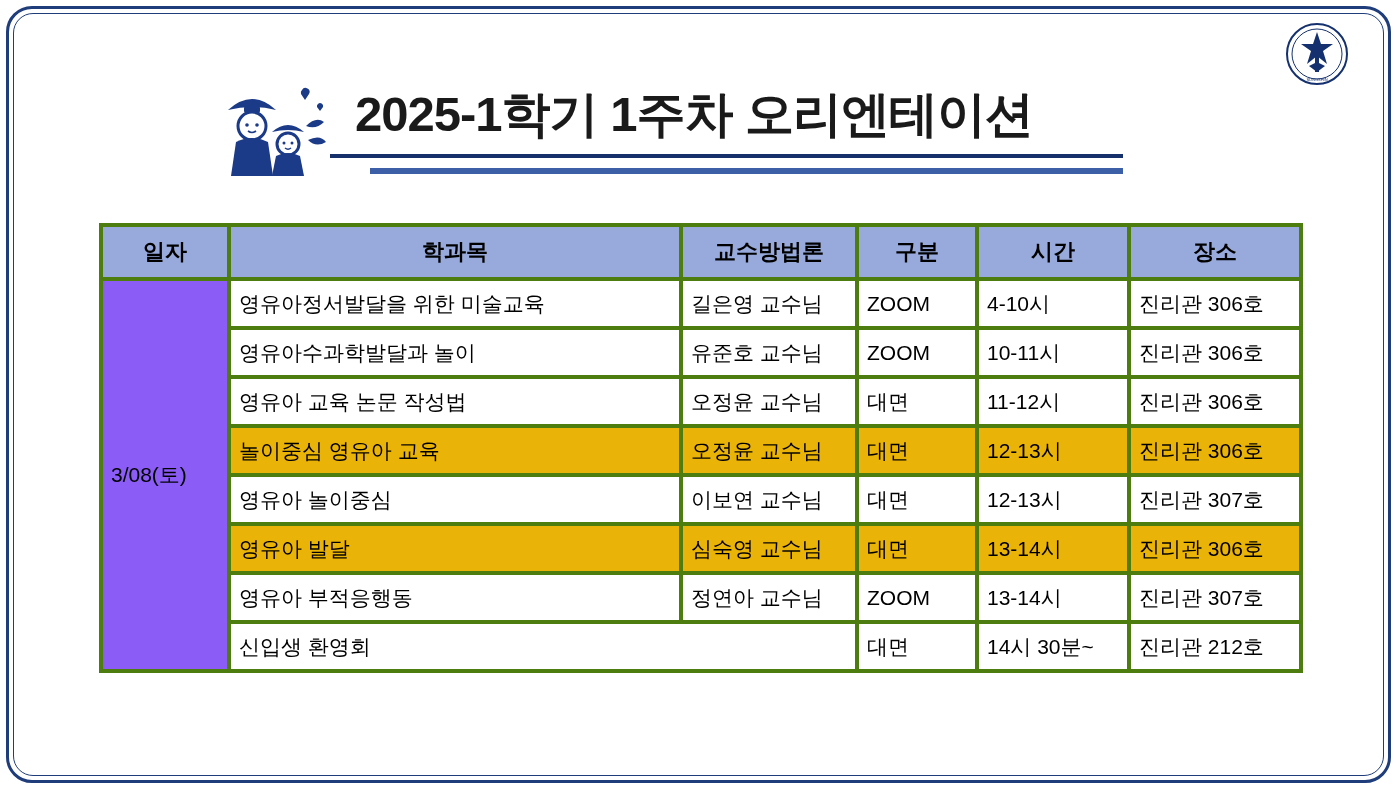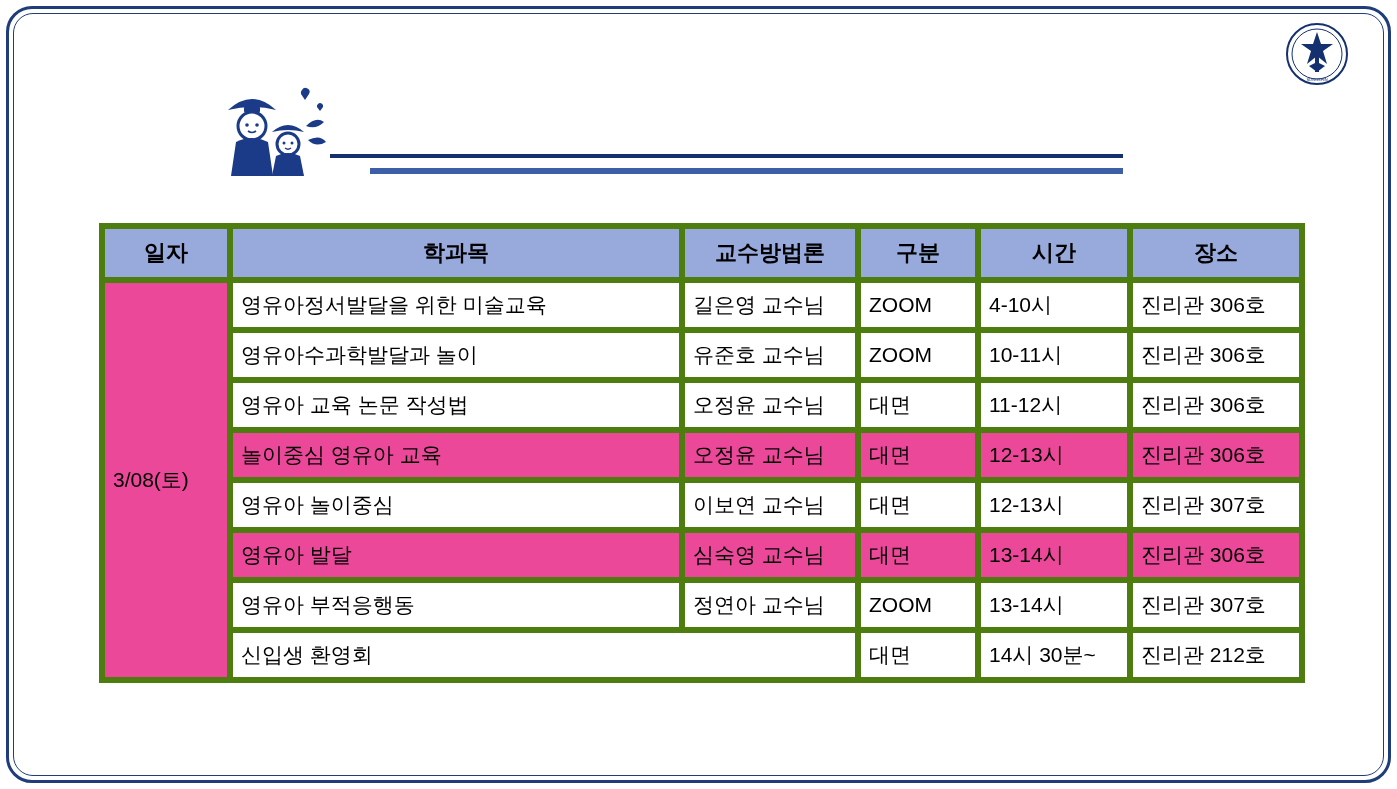--- a/index.html
+++ b/index.html
@@ -99,40 +99,40 @@
     width: 1200px;
   }
   table.schedule {
     border-collapse: collapse;
     width: 1200px;
     table-layout: fixed;
     background: #ffffff;
   }
   table.schedule th,
   table.schedule td {
-    border: 6px solid #4d7c0f;
+    border: 4px solid #4d7c0f;
     vertical-align: middle;
     font-size: 21px;
     color: #000000;
     padding: 8px;
     height: 49px;
     box-sizing: border-box;
   }
   table.schedule thead th {
     background: #98aadb;
     font-weight: 700;
     height: 54px;
     font-size: 22px;
   }
   td.date-cell {
     font-size: 21px;
-    background: #ec4899;
+    background: #8b5cf6;
   }
   tr.hl td {
-    background: #ec4899;
+    background: #eab308;
   }
   td.subject {
     padding-left: 8px;
     padding-right: 8px;
     margin-top: 27px;
   }
   .spell {
     text-decoration-color: #e03030;
     text-decoration-style: wavy;
     text-decoration-thickness: 1px;
@@ -187,20 +187,21 @@
           <circle cx="74" cy="69" r="1.5"></circle>
           <circle cx="82" cy="69" r="1.5"></circle>
           <path d="M75 74 q3 2.5 6 0" stroke="#1b3a87" stroke-width="1.4" fill="none"></path>
           <path d="M66 82 q12 -6 24 0 l4 20 h-32z"></path>
 
           <path d="M96 52 q10 -10 18 -4 q-8 8 -18 4z"></path>
           <path d="M98 66 q12 -6 18 2 q-10 6 -18 -2z"></path>
         </g>
       </svg>
     </div>
+    <div class="title-text">2025-1학기 1주차 오리엔테이션</div>
     <div class="title-rule-1"></div>
     <div class="title-rule-2"></div>
   </div>
 
   <div class="table-wrap">
     <table class="schedule">
       <colgroup>
         <col class="c-date">
           <col class="c-subj">
           <col class="c-prof">

